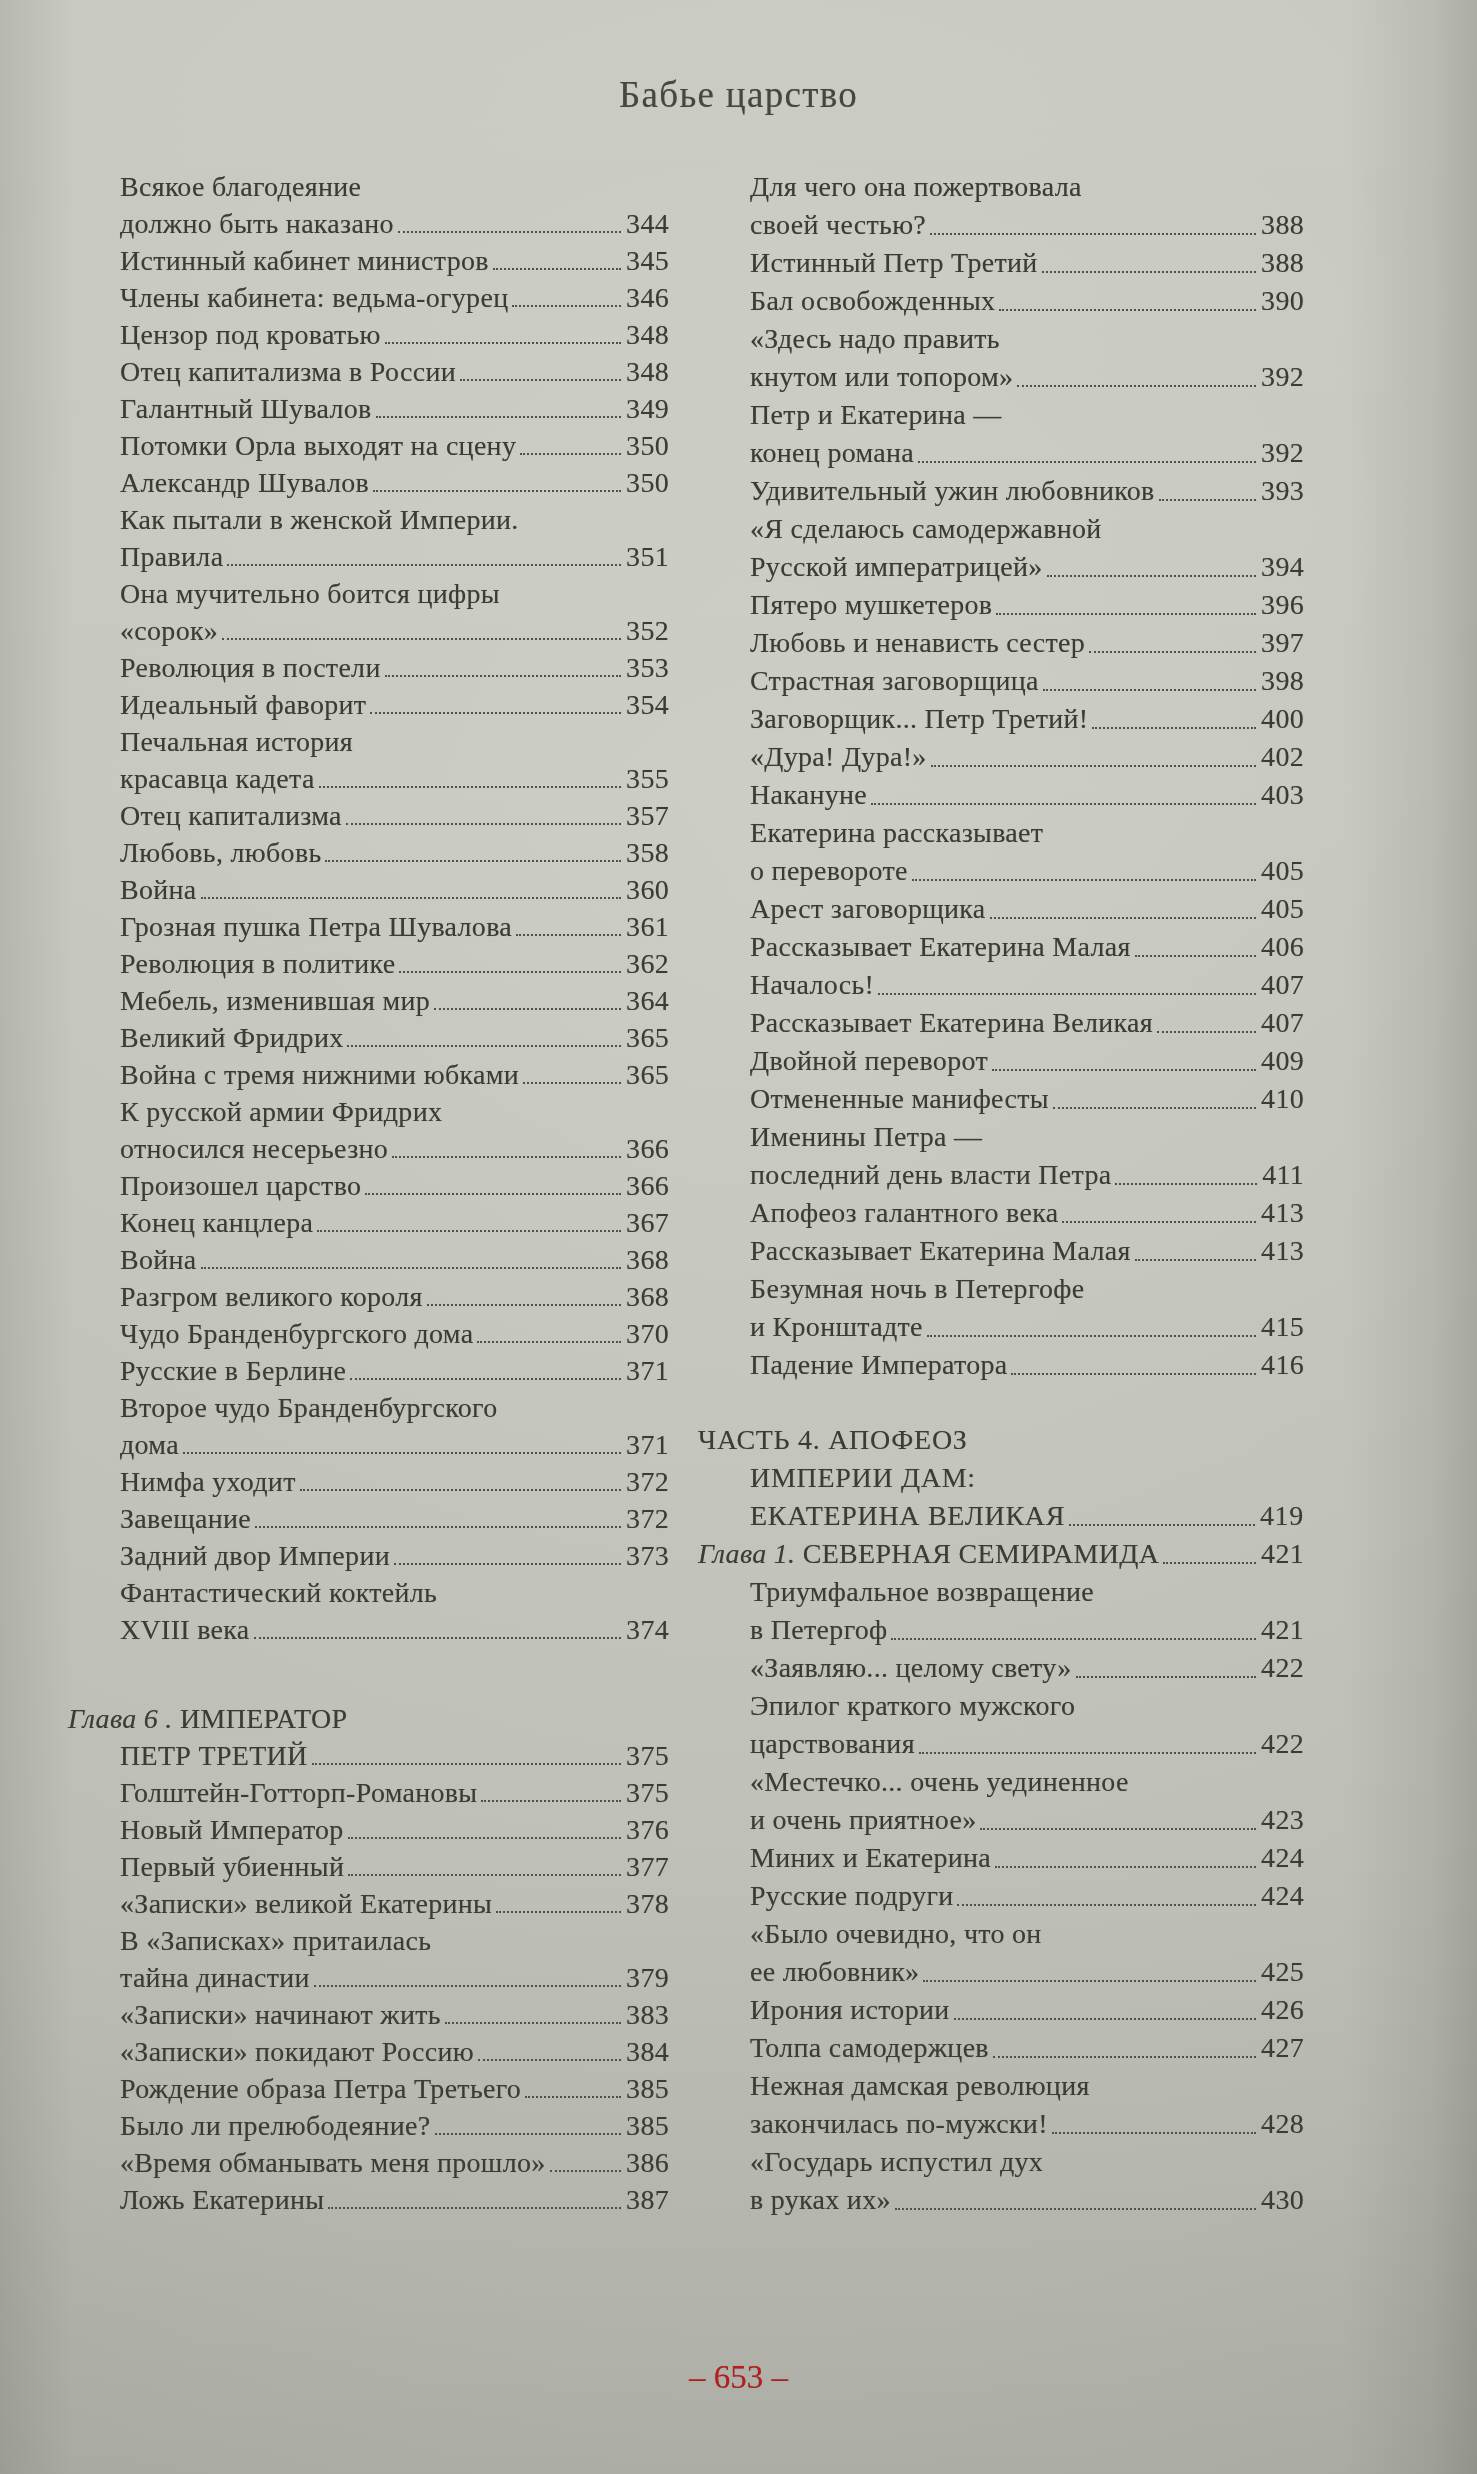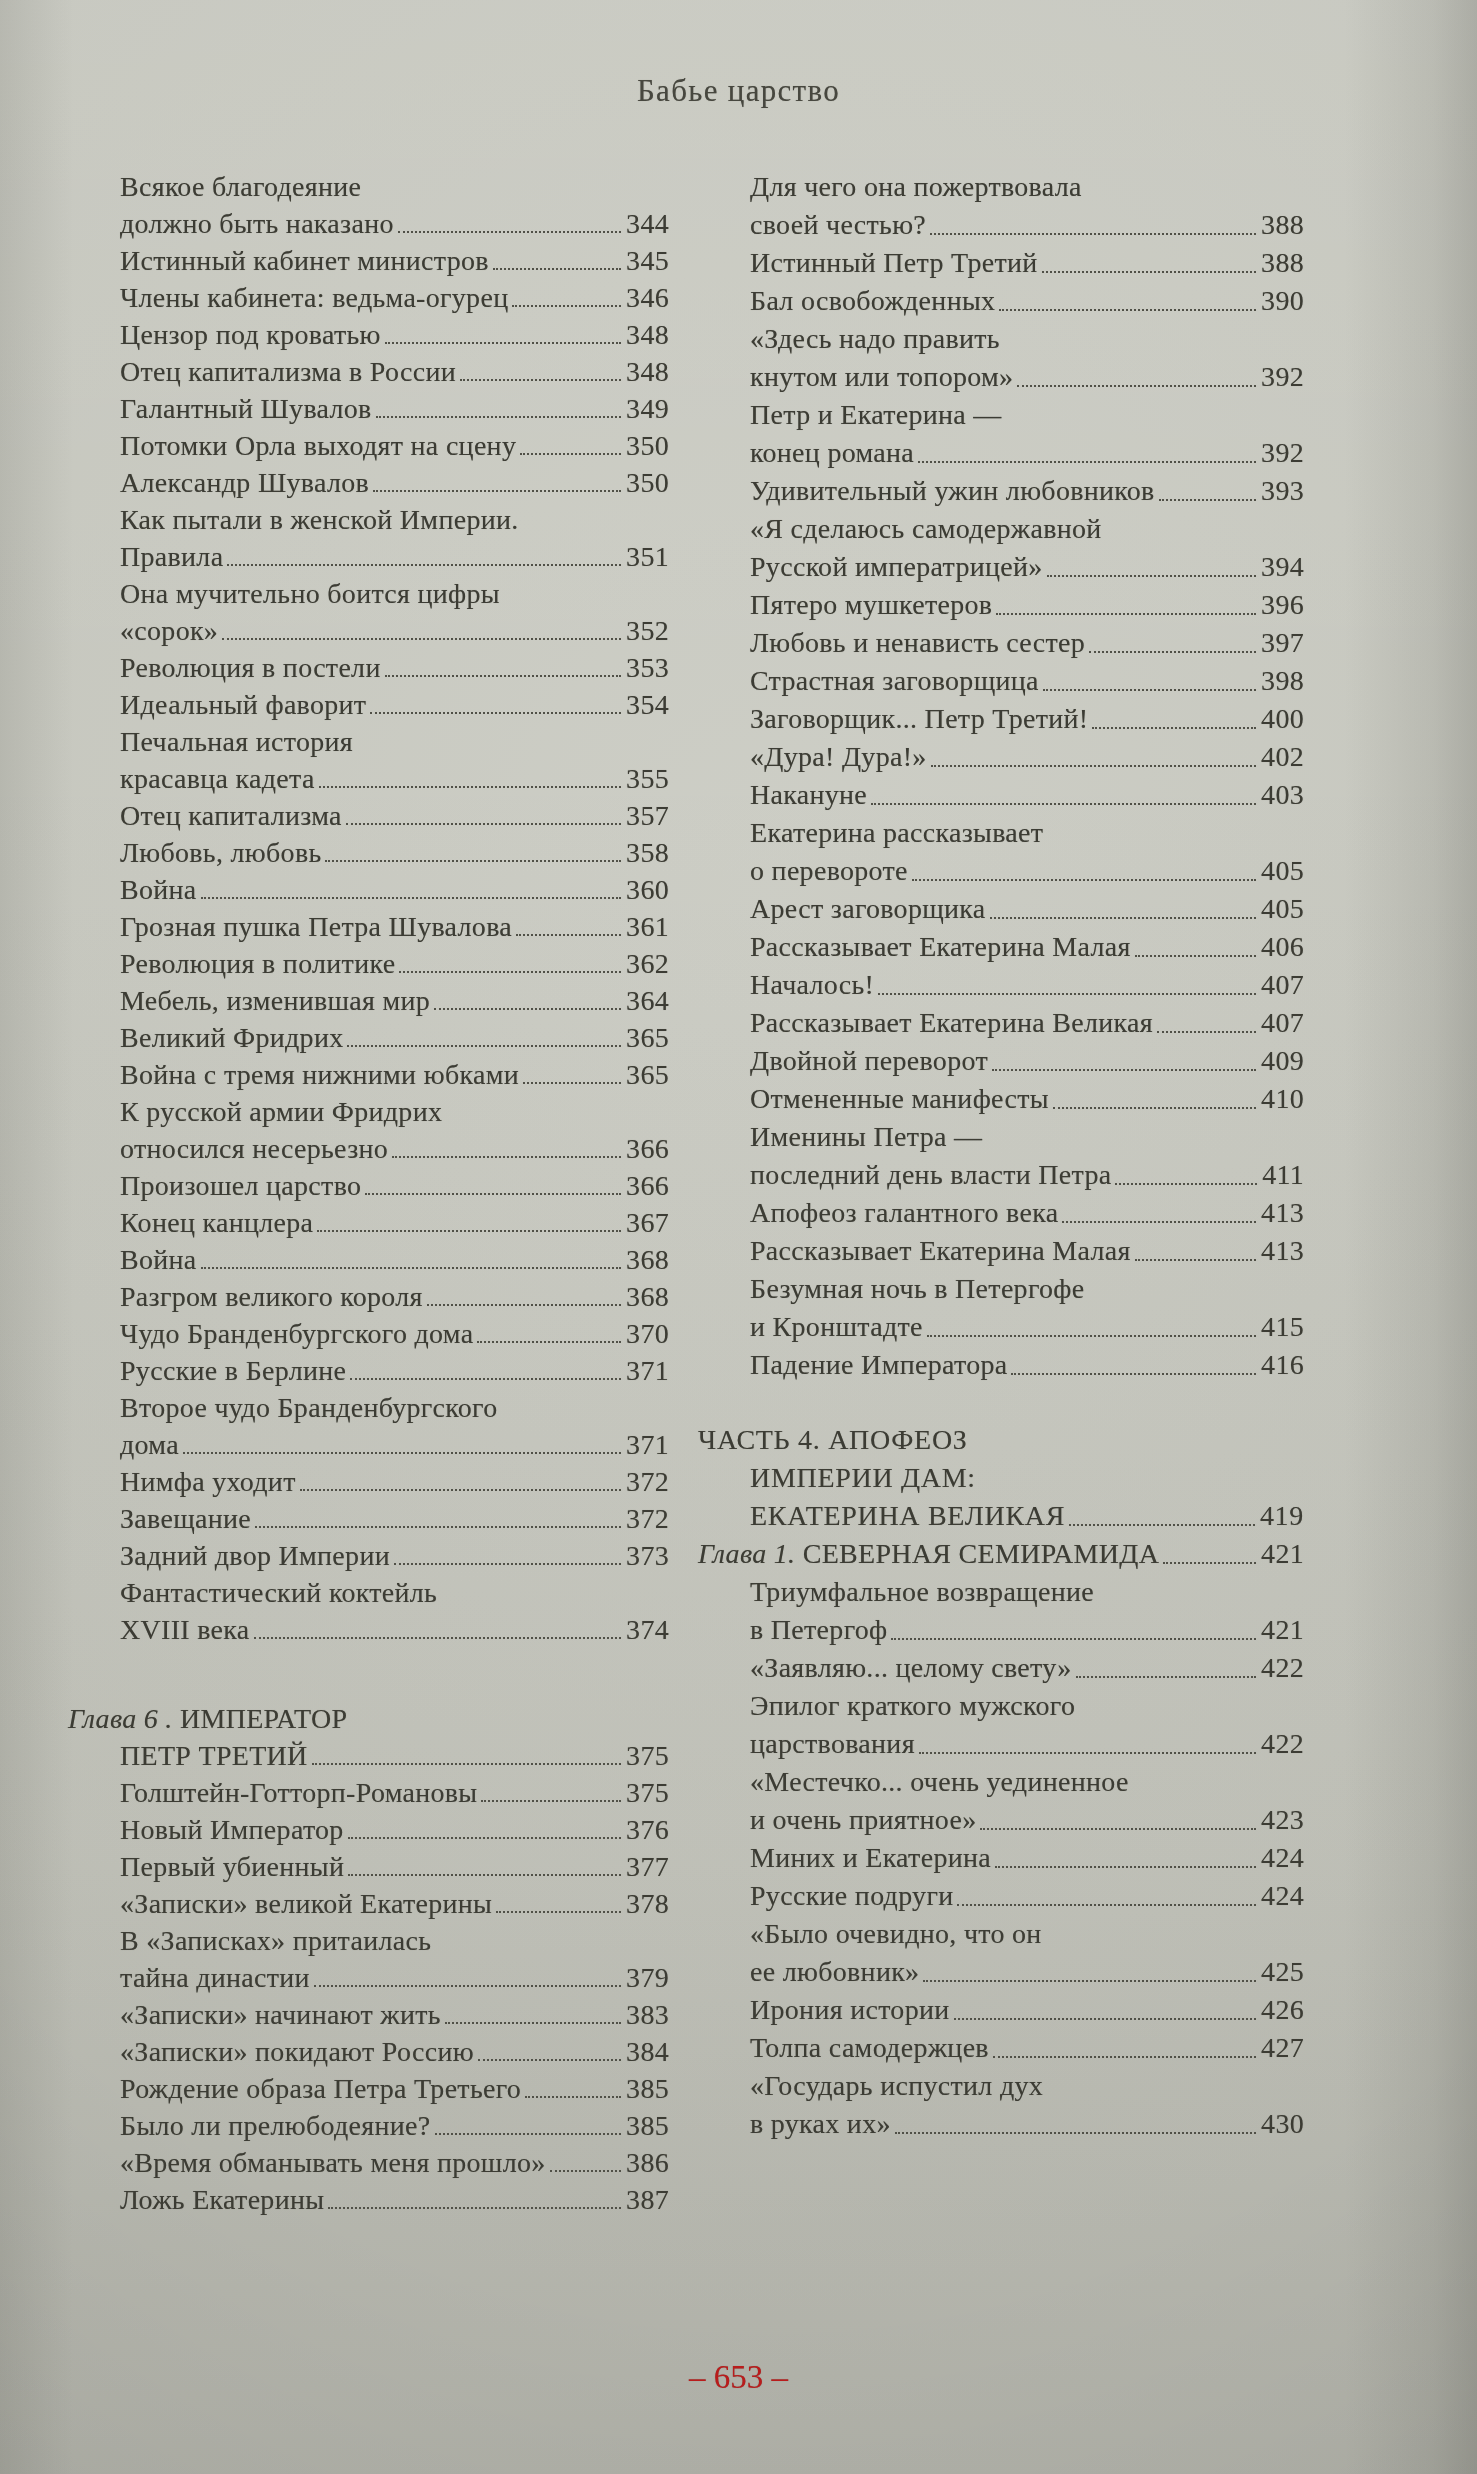--- a/index.html
+++ b/index.html
@@ -19,21 +19,21 @@
     position: relative;
     width: 1477px;
     height: 2475px;
   }
   .running-head {
     position: absolute;
     top: 73px;
     left: 0;
     width: 100%;
     text-align: center;
-    font-size: 31px;
+    font-size: 37px;
     letter-spacing: 1.3px;
     color: #47473f;
     text-shadow: 0 0 0.7px rgba(55,55,46,0.45);
   }
   .toc {
     position: absolute;
     top: 168px;
     left: 68px;
     display: flex;
     gap: 29px;
@@ -717,20 +717,30 @@
         </div>
         <div class="toc-entry entry">
           <div class="toc-line">
             <span class="toc-text">Толпа самодержцев</span>
             <span class="leader"></span>
             <span class="pagenum">427</span>
           </div>
         </div>
         <div class="toc-entry entry">
           <div class="toc-line">
+            <span class="toc-text">Нежная дамская революция</span>
+          </div>
+          <div class="toc-line">
+            <span class="toc-text">закончилась по-мужски!</span>
+            <span class="leader"></span>
+            <span class="pagenum">428</span>
+          </div>
+        </div>
+        <div class="toc-entry entry">
+          <div class="toc-line">
             <span class="toc-text">«Государь испустил дух</span>
           </div>
           <div class="toc-line">
             <span class="toc-text">в руках их»</span>
             <span class="leader"></span>
             <span class="pagenum">430</span>
           </div>
         </div>
       </div>
   </div>

